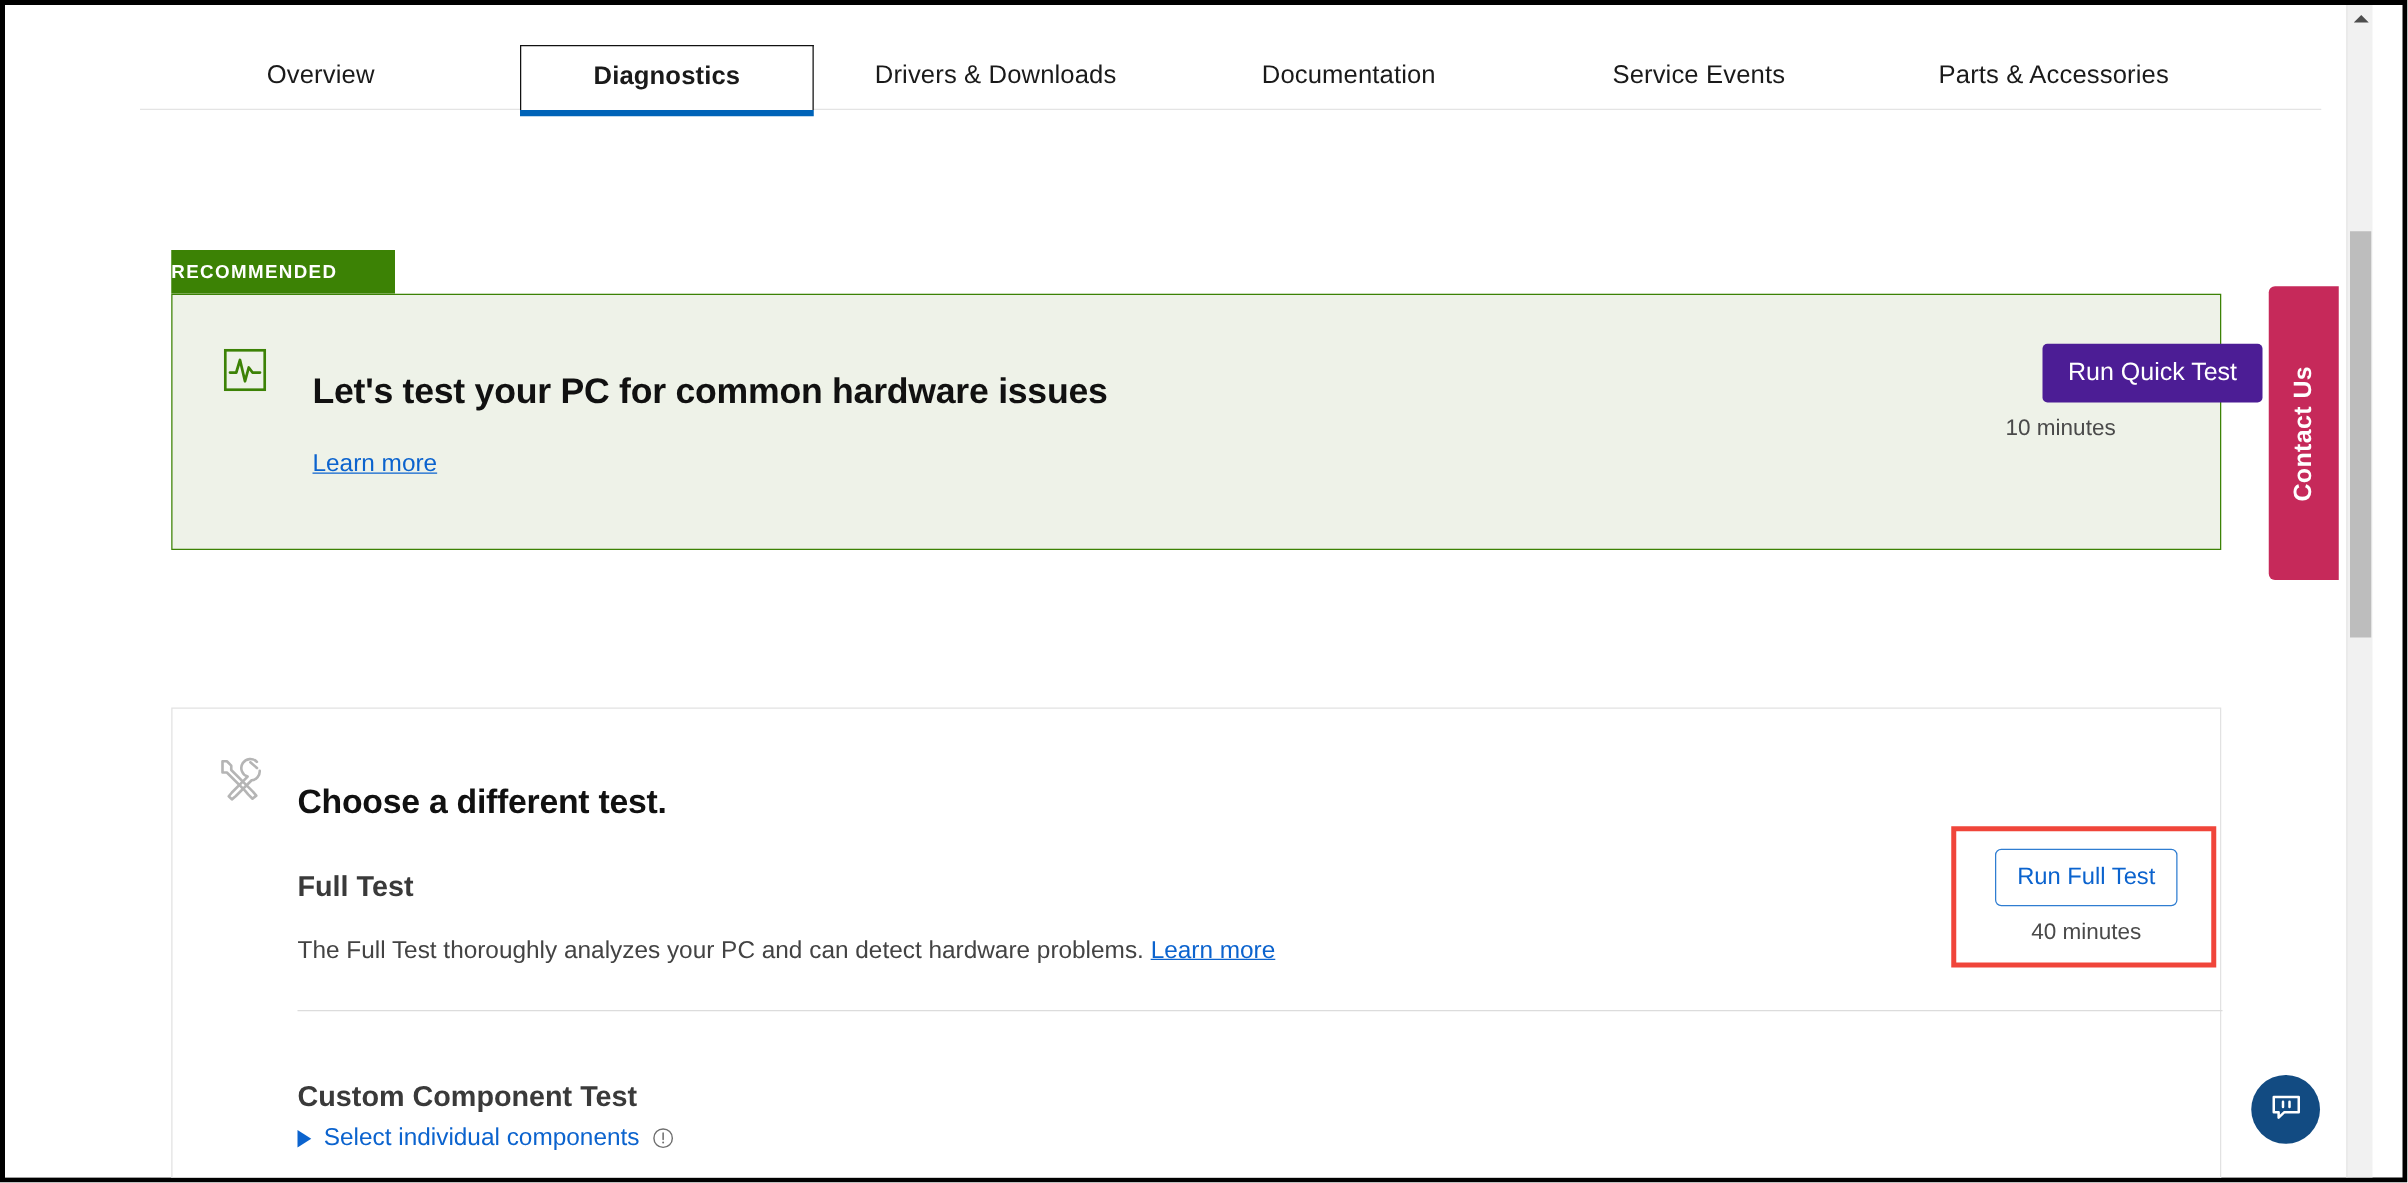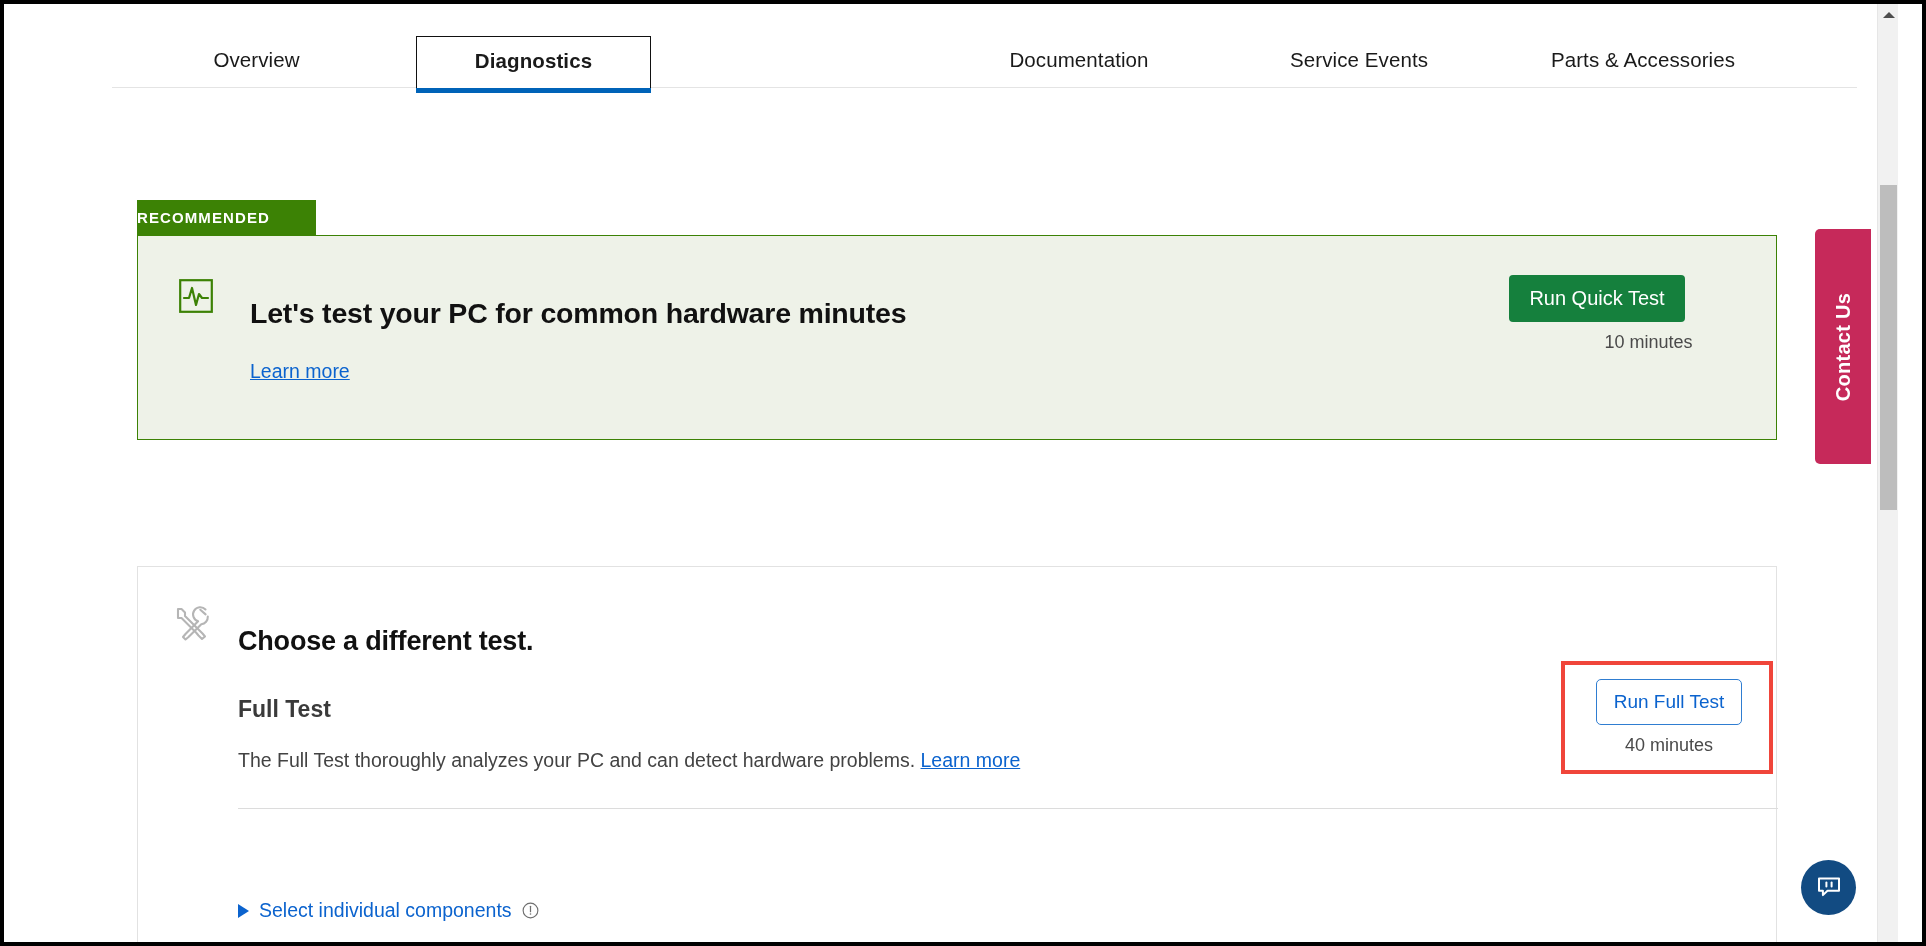--- a/index.html
+++ b/index.html
@@ -127,23 +127,23 @@
   #quick-learn {
     position: absolute;
     left: 112px; top: 124px;
     font-size: 19.5px;
     color: #0b63ce;
     text-decoration: underline;
     cursor: pointer;
   }
   #quick-btn {
     position: absolute;
-    left: 1371px; top: 39px;
+    left: 1496px; top: 39px;
     width: 176px; height: 47px;
-    background: #15803d;
+    background: #4c1d95;
     color: #ffffff;
     border: none;
     border-radius: 4px;
     font-size: 20px;
     font-family: "Liberation Sans", sans-serif;
     cursor: pointer;
   }
   #quick-time {
     position: absolute;
     left: 1419px; top: 96px;
@@ -324,20 +324,23 @@
       <div id="tabbar-rule"></div>
 
       <div class="tab" style="left:190px; width:125px;">
         <span>Overview</span>
       </div>
 
       <div class="tab active" style="left:412px; width:235px;">
         <span>Diagnostics</span>
       </div>
 
+      <div class="tab" style="left:660px; width:265px;">
+        <span>Drivers &amp; Downloads</span>
+      </div>
 
       <div class="tab" style="left:960px; width:230px;">
         <span>Documentation</span>
       </div>
 
       <div class="tab" style="left:1240px; width:230px;">
         <span>Service Events</span>
       </div>
 
       <div class="tab" style="left:1500px; width:278px;">
@@ -353,21 +356,21 @@
 
       <section id="quick-card">
 
         <span id="pulse-icon">
           <svg width="34" height="34" viewBox="0 0 34 34">
             <rect x="1.2" y="1.2" width="31.6" height="31.6" fill="none" stroke="#3c8205" stroke-width="2.2"></rect>
             <polyline points="5,19 10,19 13,9 17,26 20,15 23,19 29,19" fill="none" stroke="#3c8205" stroke-width="2.2" stroke-linejoin="round" stroke-linecap="round"></polyline>
           </svg>
         </span>
 
-        <h2 id="quick-title">Let's test your PC for common hardware minutes</h2>
+        <h2 id="quick-title">Let's test your PC for common hardware issues</h2>
         <a id="quick-learn">Learn more</a>
 
         <button id="quick-btn">Run Quick Test</button>
         <div id="quick-time">10 minutes</div>
       </section>
 
       <section id="other-card">
 
         <span id="tools-icon">
           <svg width="42" height="42" viewBox="0 0 42 42">
@@ -386,20 +389,21 @@
           <span>The Full Test thoroughly analyzes your PC and can detect hardware problems.</span>
           <span class="lnk">Learn more</span>
         </p>
 
         <div id="full-highlight"></div>
         <button id="full-btn">Run Full Test</button>
         <div id="full-time">40 minutes</div>
 
         <div id="divider"></div>
 
+        <h3 id="custom-label">Custom Component Test</h3>
 
         <div id="select-row">
           <span id="select-caret"></span>
           <span id="select-text">Select individual components</span>
           <span>
             <svg id="info-icon" viewBox="0 0 18 18">
               <circle cx="9" cy="9" r="7.8" fill="none" stroke="#6f6f6f" stroke-width="1.2"></circle>
               <line x1="9" y1="4.6" x2="9" y2="10.2" stroke="#6f6f6f" stroke-width="1.3" stroke-linecap="round"></line>
               <circle cx="9" cy="12.7" r="0.85" fill="#6f6f6f"></circle>
             </svg>

